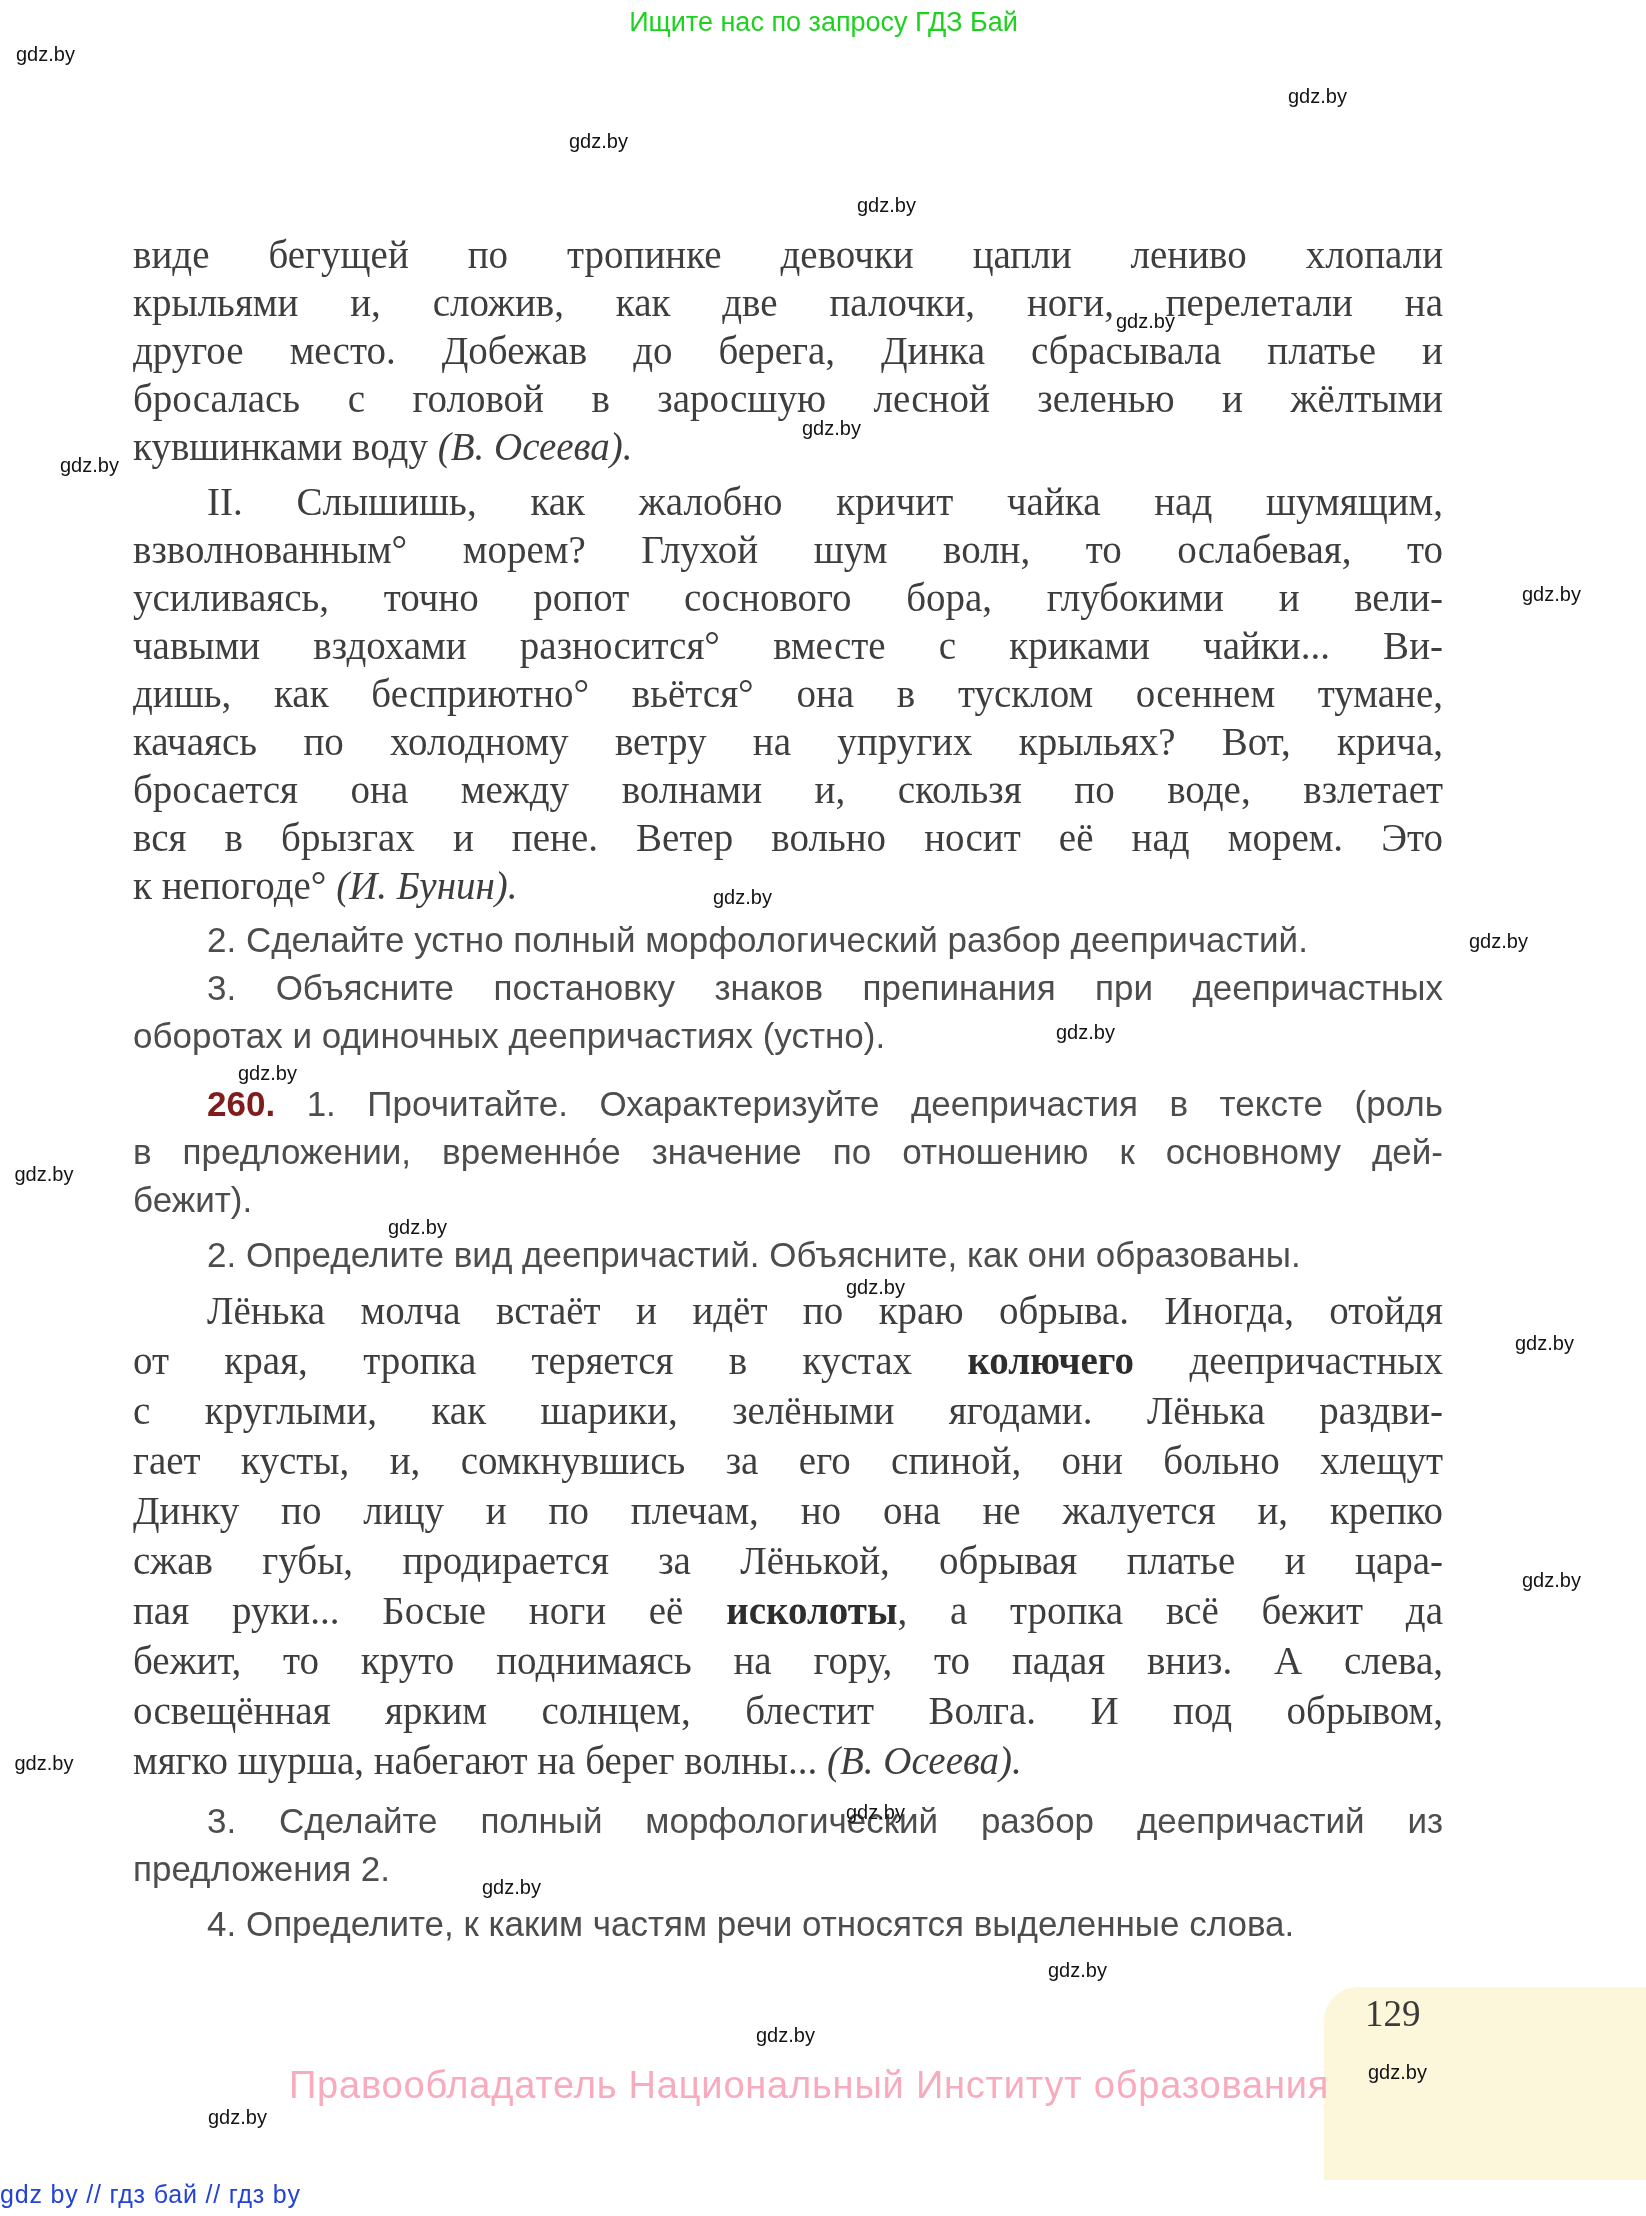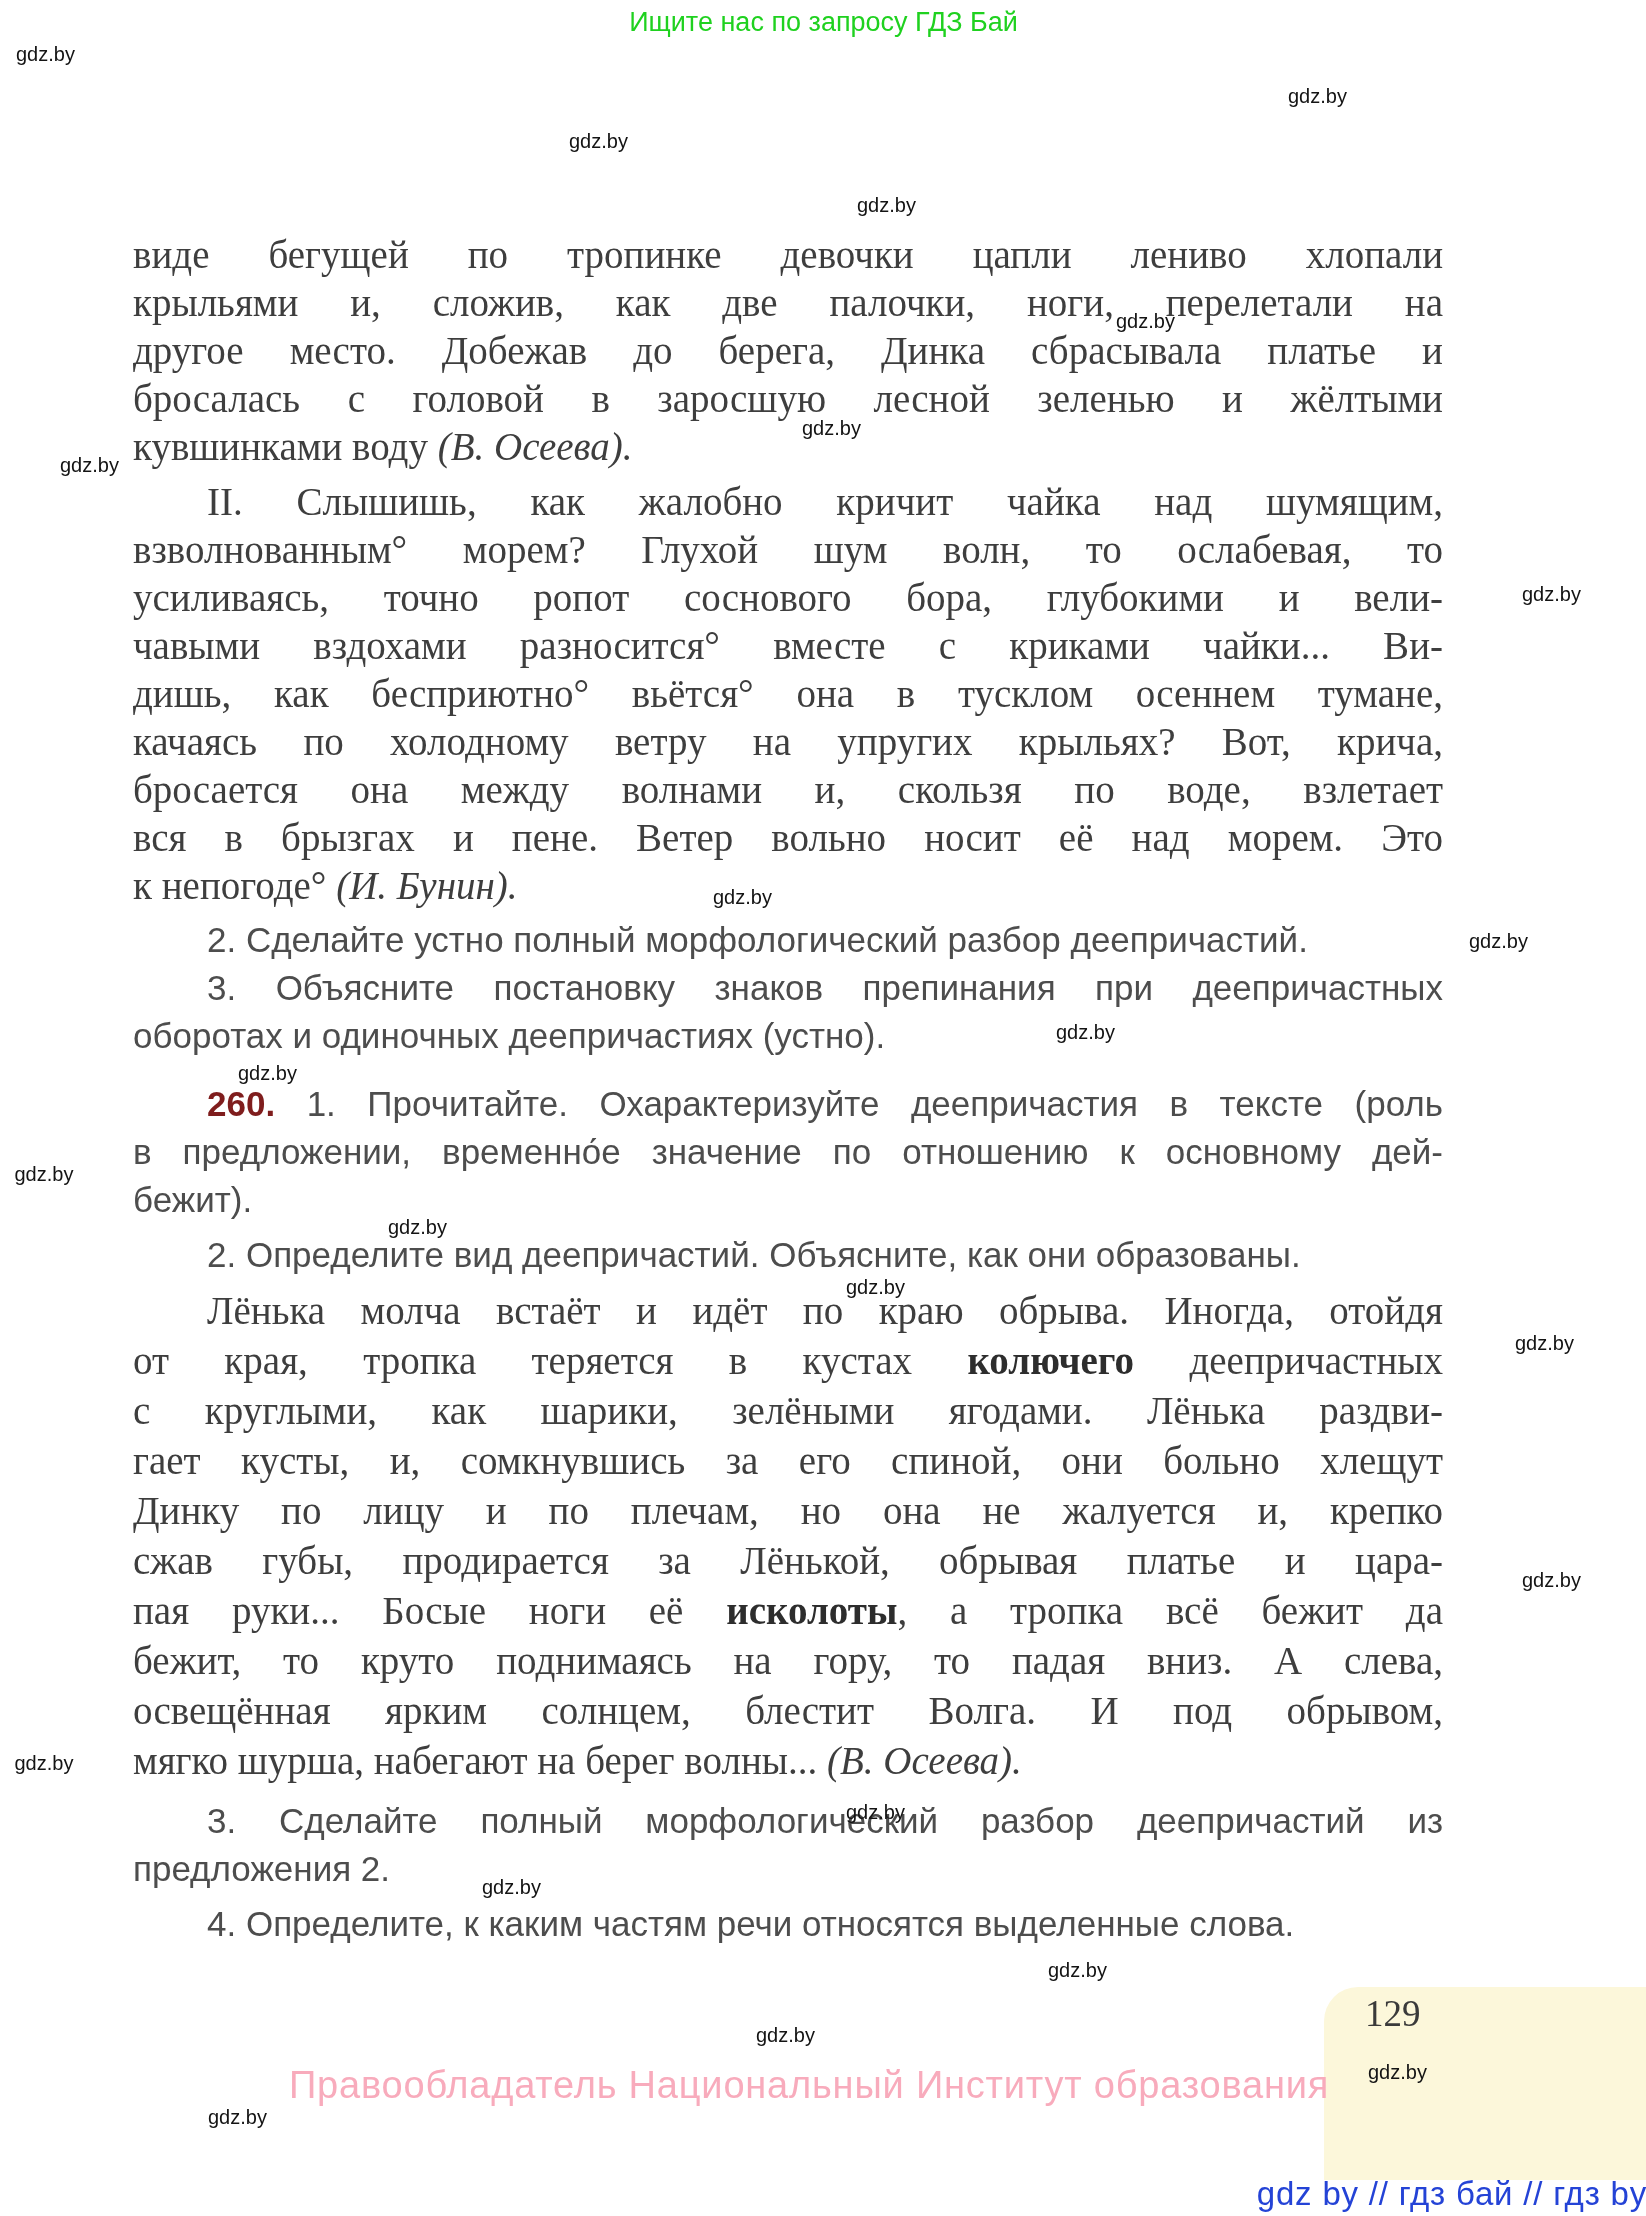--- a/index.html
+++ b/index.html
@@ -11,22 +11,22 @@
   .promo{
     position:absolute;top:4.8px;left:0;right:0;text-align:center;
     font-family:"Liberation Sans",sans-serif;font-size:27px;line-height:35px;
   }
   .copyright{
     position:absolute;top:2063px;left:289px;
     font-family:"Liberation Sans",sans-serif;font-size:38px;line-height:44px;
     letter-spacing:0.8px;z-index:4;white-space:nowrap;
   }
   .footer-links{
-    position:absolute;top:2178px;left:0;right:0;text-align:right;
-    font-family:"Liberation Sans",sans-serif;font-size:33px;line-height:32px;
+    position:absolute;top:2178px;left:0;right:0;text-align:left;
+    font-family:"Liberation Sans",sans-serif;font-size:25px;line-height:32px;
     letter-spacing:0.8px;z-index:4;
   }
   .yellow-box{
     position:absolute;left:1324px;top:1987px;width:322px;height:193px;
     border-radius:34px 0 0 0;z-index:1;
   }
   .page-number{
     position:absolute;left:1365px;top:1991px;width:97px;
     font-family:"Liberation Serif",serif;font-size:37px;line-height:45px;
     color:#3a3a3a;z-index:3;

